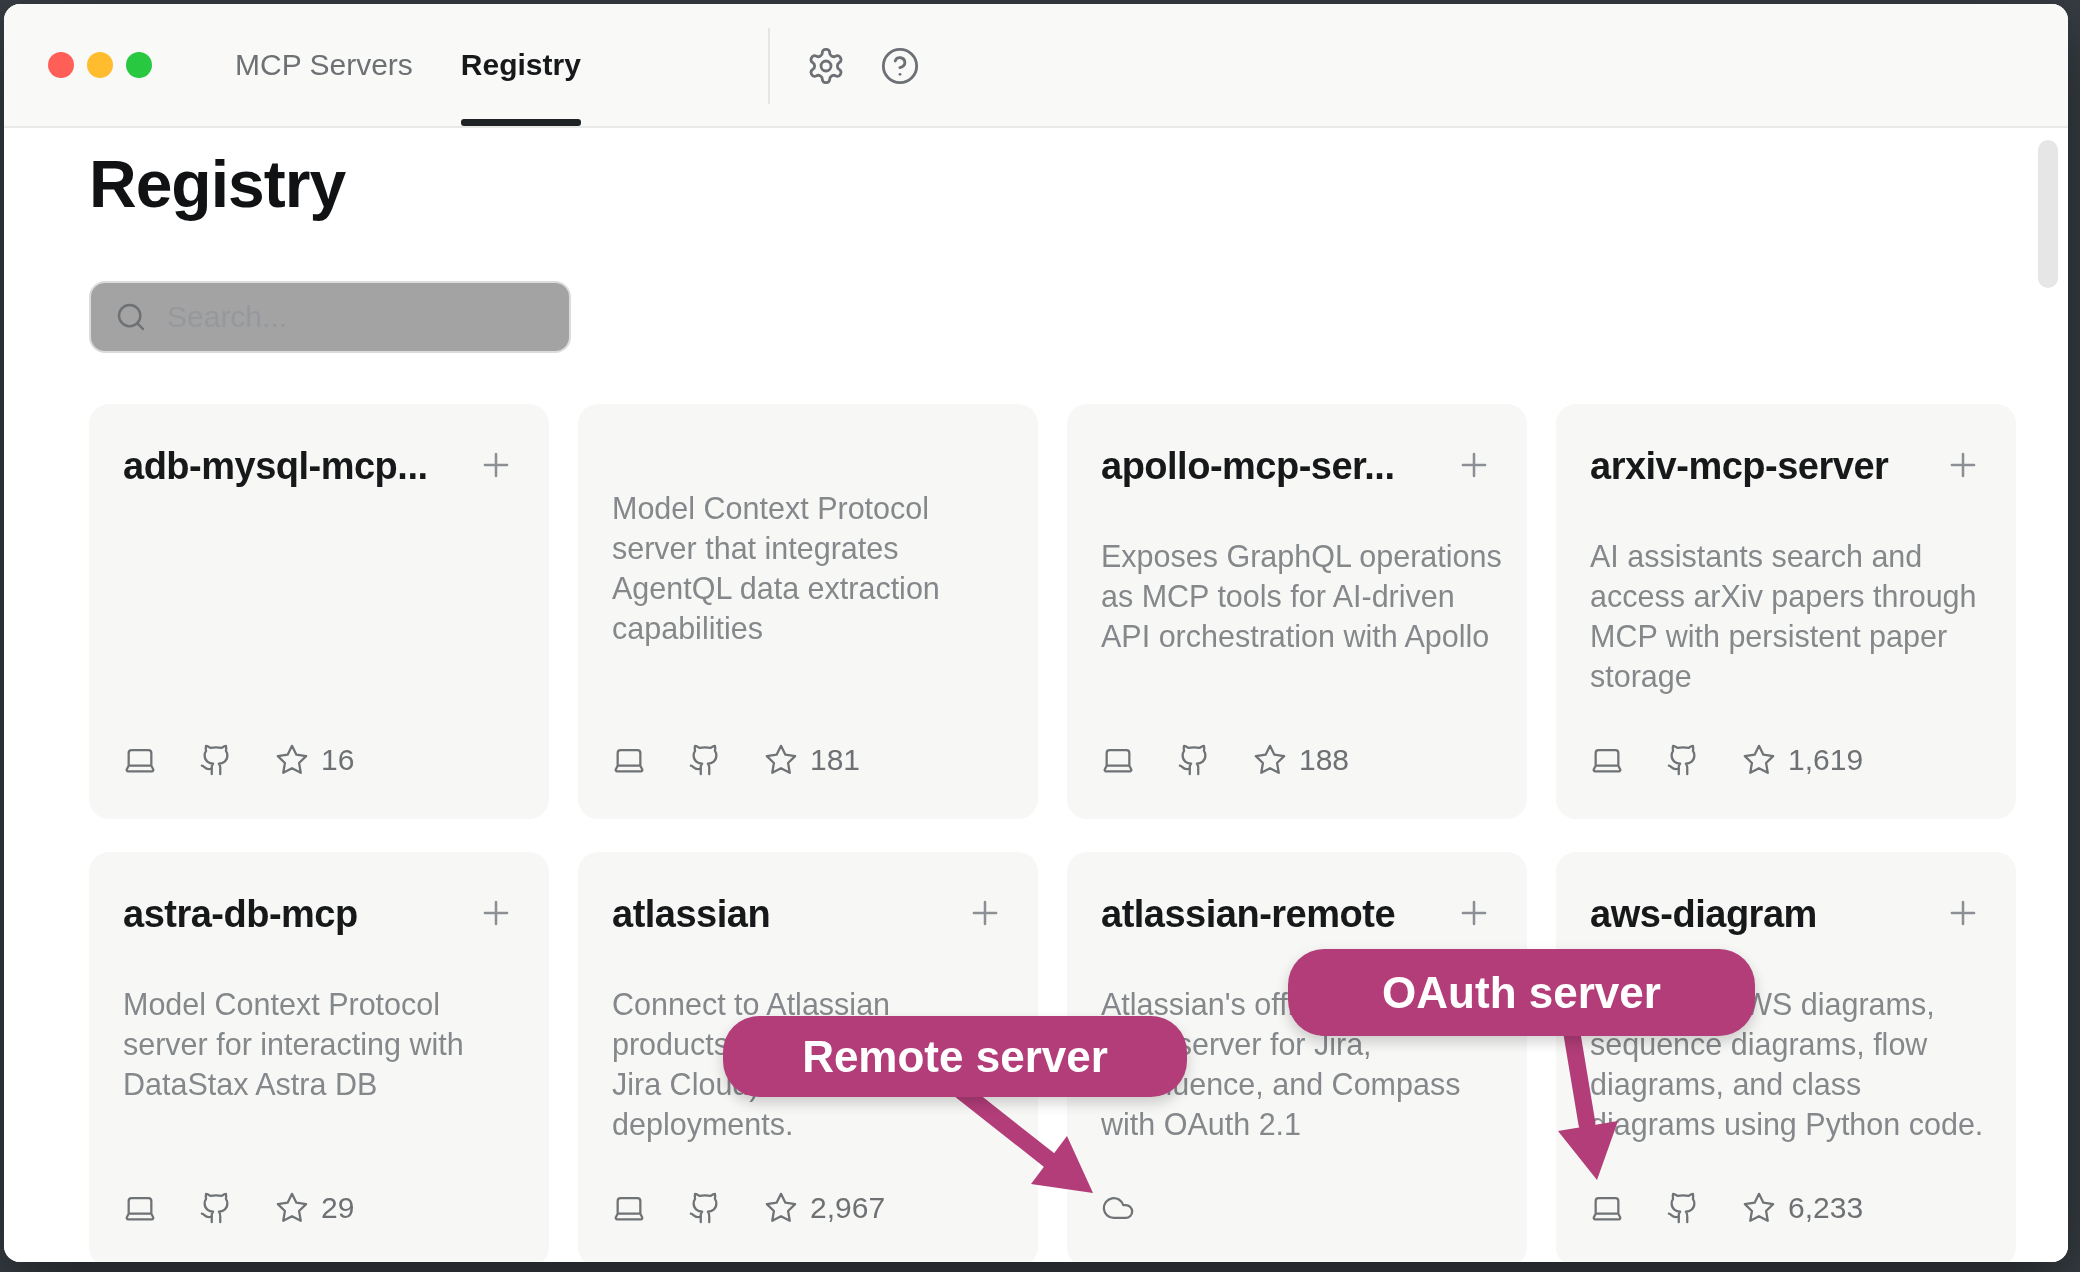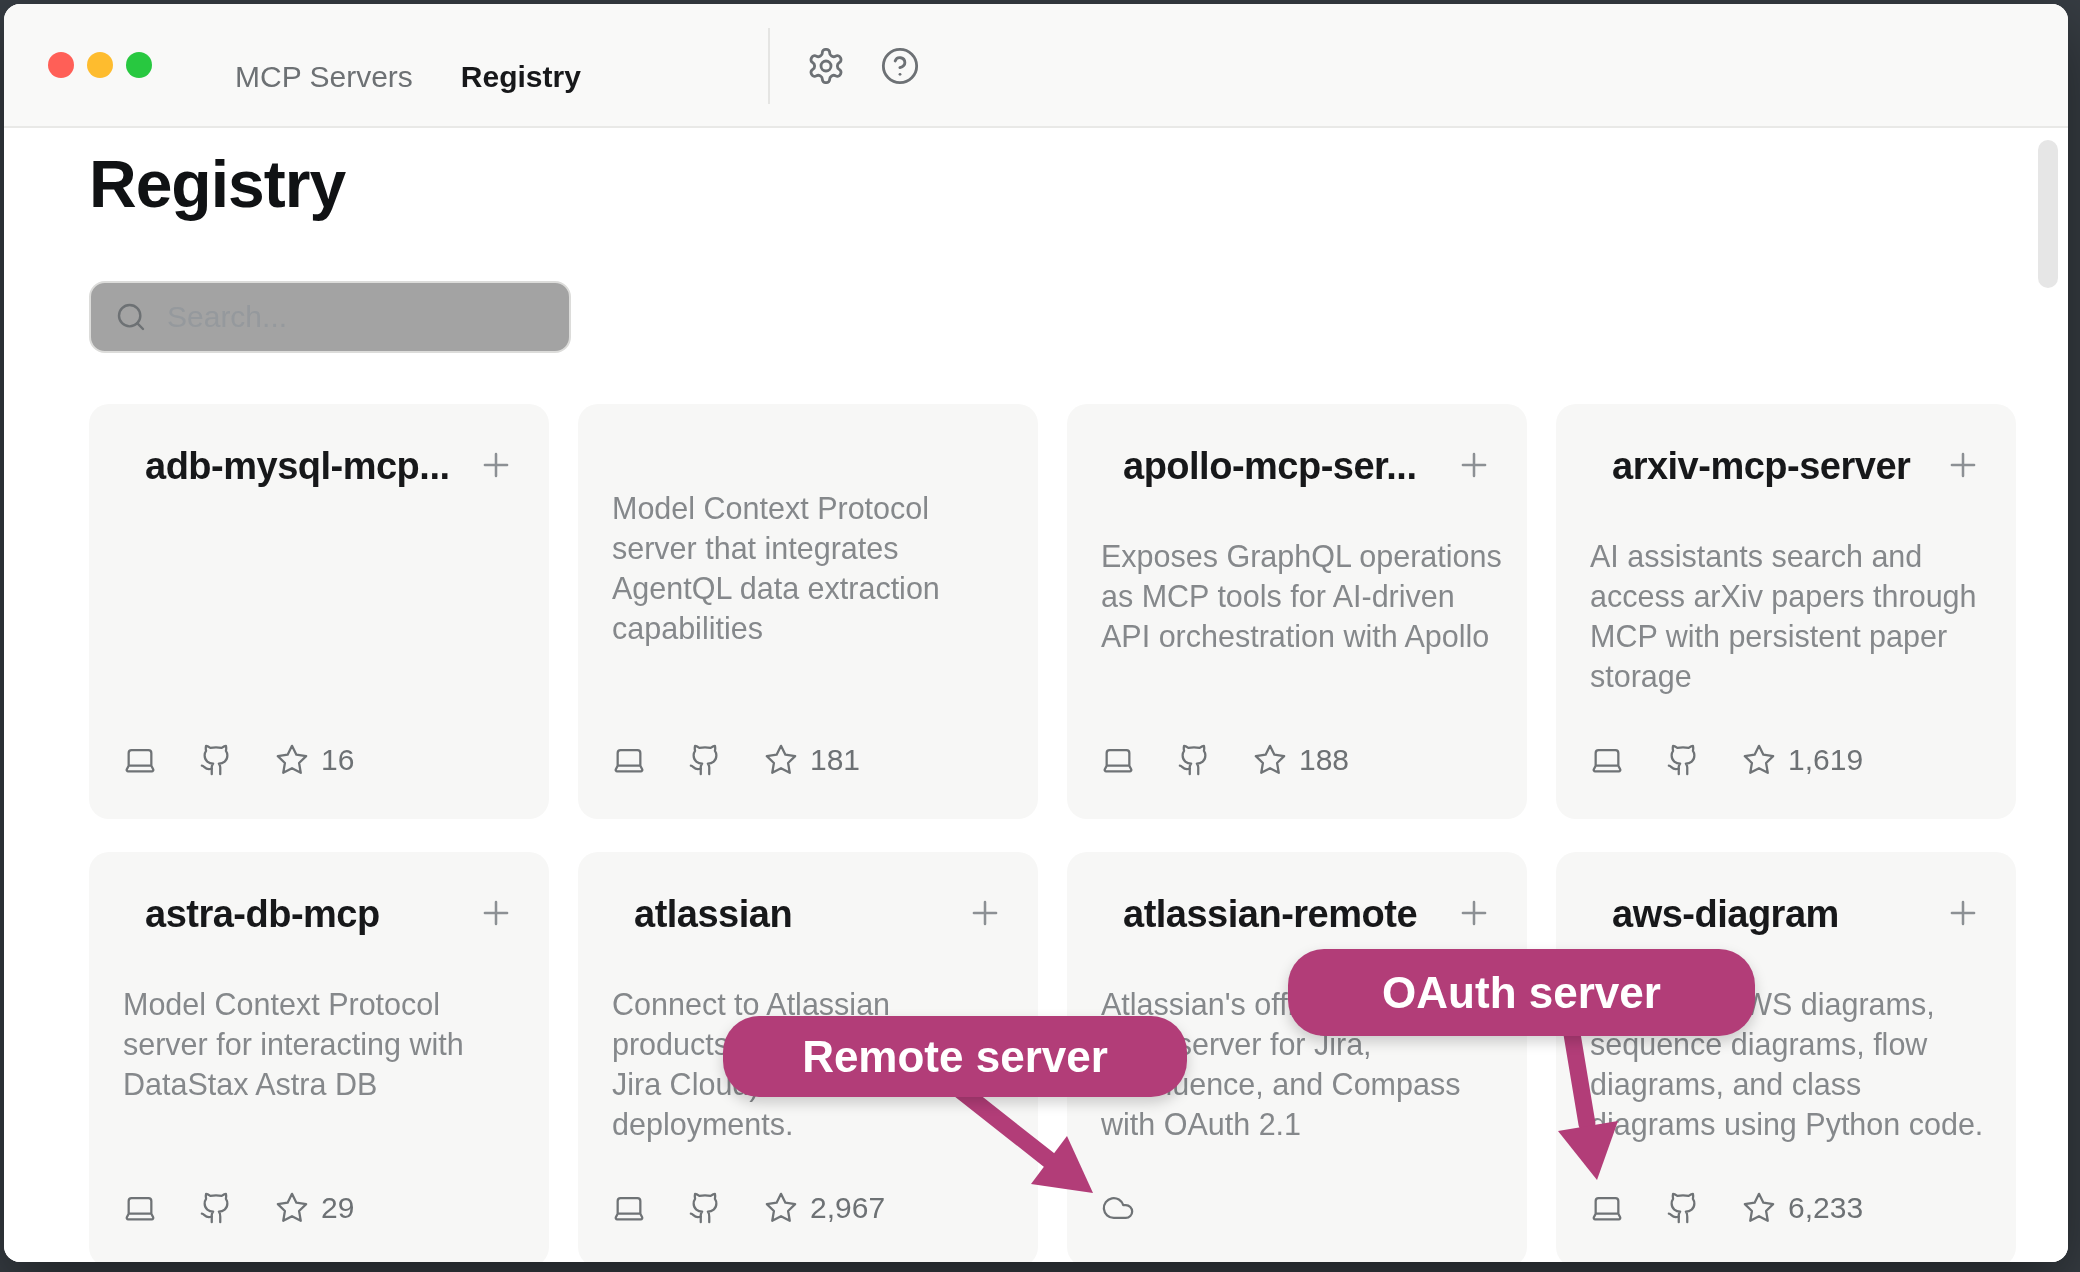--- a/index.html
+++ b/index.html
@@ -9,21 +9,21 @@
 
   
   .window { position:absolute; left:4px; top:4px; width:2064px; height:1258px;
             background:#ffffff; border-radius:16px; overflow:hidden;
             box-shadow:0 24px 70px rgba(0,0,0,.45); }
   .titlebar { position:absolute; left:0; top:0; right:0; height:124px;
               background:#f9f9f8; border-bottom:2px solid #e9e9e7; }
   .traffic { position:absolute; left:44px; top:48px; display:flex; gap:13px; }
   .tl { width:26px; height:26px; border-radius:50%; display:inline-block; }
 
-  .tabs { position:absolute; left:231px; top:12px; height:122px; display:flex; gap:48px; }
+  .tabs { position:absolute; left:231px; top:0; height:122px; display:flex; gap:48px; }
   .tab { position:relative; height:100%; display:flex; align-items:center;
          font-size:30px; color:#6d7174; cursor:default; }
   .tab.active { color:#17181a; font-weight:700; }
   .tab.active .tab-underline { position:absolute; left:0; right:0; bottom:0;
          height:7px; background:#202326; border-radius:3px; }
 
   .tb-divider { position:absolute; left:764px; top:24px; width:2px; height:76px; background:#e5e5e3; }
   .icon-btn { position:absolute; top:42px; width:40px; height:40px; border:none;
               background:transparent; color:#6d7175; padding:0; cursor:pointer; }
   .icon-btn svg { width:40px; height:40px; }
@@ -41,21 +41,21 @@
   .search input { border:none; outline:none; font-size:30px; color:#17181a;
                   font-family:"Liberation Sans", sans-serif; width:100%; background:transparent; }
   .search input::placeholder { color:#95999d; }
 
   .grid { position:absolute; left:85px; top:274px; width:1927px;
           display:grid; grid-template-columns:repeat(4,460px); grid-auto-rows:415px;
           column-gap:29px; row-gap:33px; }
   .card { position:relative; background:#f7f7f6; border-radius:20px; padding:38px 34px; }
   .card-head { display:flex; justify-content:space-between; align-items:flex-start; }
   .card-title { font-size:38px; font-weight:700; color:#17181a; letter-spacing:-0.5px;
-                line-height:48px; white-space:nowrap;margin-left:22px; }
+                line-height:48px; white-space:nowrap; }
   .add-btn { border:none; background:transparent; padding:0; margin-top:4px; cursor:pointer;
              color:#8c9094; flex:none; }
   .add-btn svg { width:38px; height:38px; }
   .card-desc { margin-top:46px; font-size:30.5px; line-height:40px; color:#85888b;
                white-space:pre; }
   .card-foot { position:absolute; left:34px; bottom:42px; display:flex; align-items:center; gap:42px;
                color:#6f7376; }
   .card-foot svg { width:34px; height:34px; display:block; }
   .star-group { display:flex; align-items:center; gap:12px; }
   .star-count { font-size:30px; color:#6d7174; }

